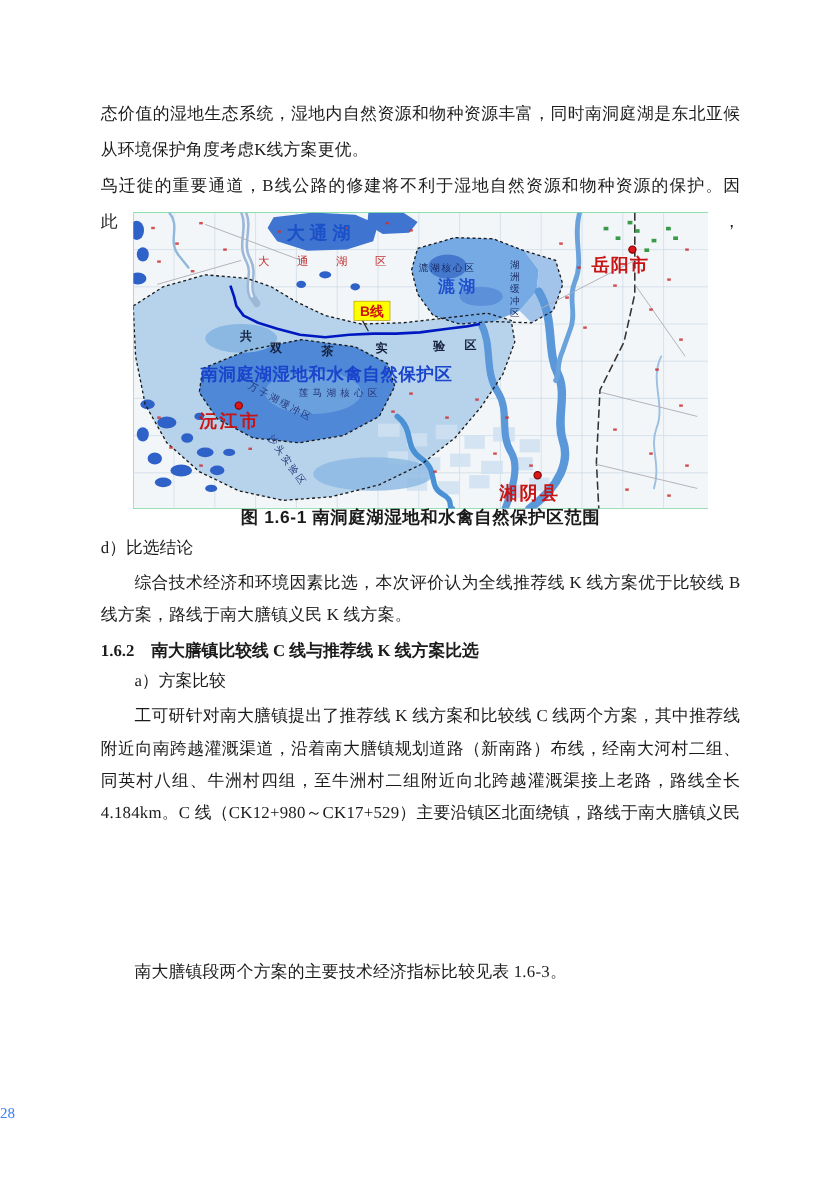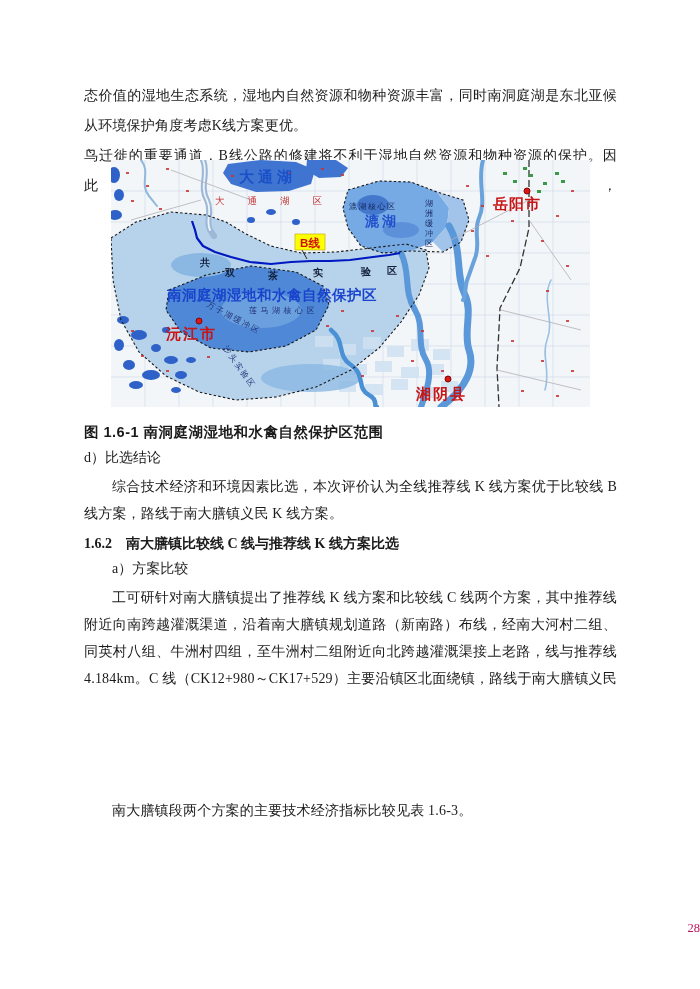--- a/index.html
+++ b/index.html
@@ -10,30 +10,30 @@
   }
   .block { position:absolute; left:84px; width:533px; }
   .line  { line-height:27px; height:27px; text-align:justify; text-align-last:justify; letter-spacing:0.2px; }
   .line.end { text-align-last:left; }
   .intro .line { line-height:30px; height:30px; }
   .ind  { text-indent:28px; }
   .hd   { position:absolute; left:84px; width:533px; line-height:28px; height:28px; }
   .bold { font-weight:bold; }
   .caption {
     position:absolute; left:84px; width:533px; top:419px; height:26px; line-height:26px;
-    font-weight:bold; font-size:14.5px;
+    text-align:center; font-weight:bold; font-size:14.5px;
     font-family:"Liberation Sans","DejaVu Sans",sans-serif; letter-spacing:0.5px;
   }
   .figure-map {
-    position:absolute; left:111px; top:160px; width:479px; height:247px;
+    position:absolute; left:111px; top:177px; width:479px; height:247px;
     overflow:hidden; background:#22c55e;
   }
   .page-number {
     position:absolute; left:0; top:919px; width:700px; height:18px; line-height:18px;
-    text-align:right; font-size:12.5px; color:#be185d;
+    text-align:left; font-size:12.5px; color:#3b82f6;
   }
   svg text { font-family:"Liberation Sans","DejaVu Sans",sans-serif; }
 </style>
 </head>
 <body>
 
 <div class="page">
 
   <div class="block intro" style="top:81px;">
     <div class="line">态价值的湿地生态系统，湿地内自然资源和物种资源丰富，同时南洞庭湖是东北亚候</div>
@@ -232,21 +232,21 @@
     <div class="line ind">综合技术经济和环境因素比选，本次评价认为全线推荐线 K 线方案优于比较线 B</div>
     <div class="line end">线方案，路线于南大膳镇义民 K 线方案。</div>
   </div>
 
   <div class="hd bold" style="top:530px;">1.6.2　南大膳镇比较线 C 线与推荐线 K 线方案比选</div>
 
   <div class="hd" style="top:555px; text-indent:28px;">a）方案比较</div>
   <div class="block" style="top:584px;">
     <div class="line ind">工可研针对南大膳镇提出了推荐线 K 线方案和比较线 C 线两个方案，其中推荐线</div>
     <div class="line">附近向南跨越灌溉渠道，沿着南大膳镇规划道路（新南路）布线，经南大河村二组、</div>
-    <div class="line">同英村八组、牛洲村四组，至牛洲村二组附近向北跨越灌溉渠接上老路，线与推荐线</div>
+    <div class="line">同英村八组、牛洲村四组，至牛洲村二组附近向北跨越灌溉渠接上老路，路线全长</div>
     <div class="line">4.184km。C 线（CK12+980～CK17+529）主要沿镇区北面绕镇，路线于南大膳镇义民</div>
   </div>
 
   <div class="block" style="top:797px;">
     <div class="line end ind">南大膳镇段两个方案的主要技术经济指标比较见表 1.6-3。</div>
   </div>
 
   <div class="page-number">28</div>
 </div>
 

